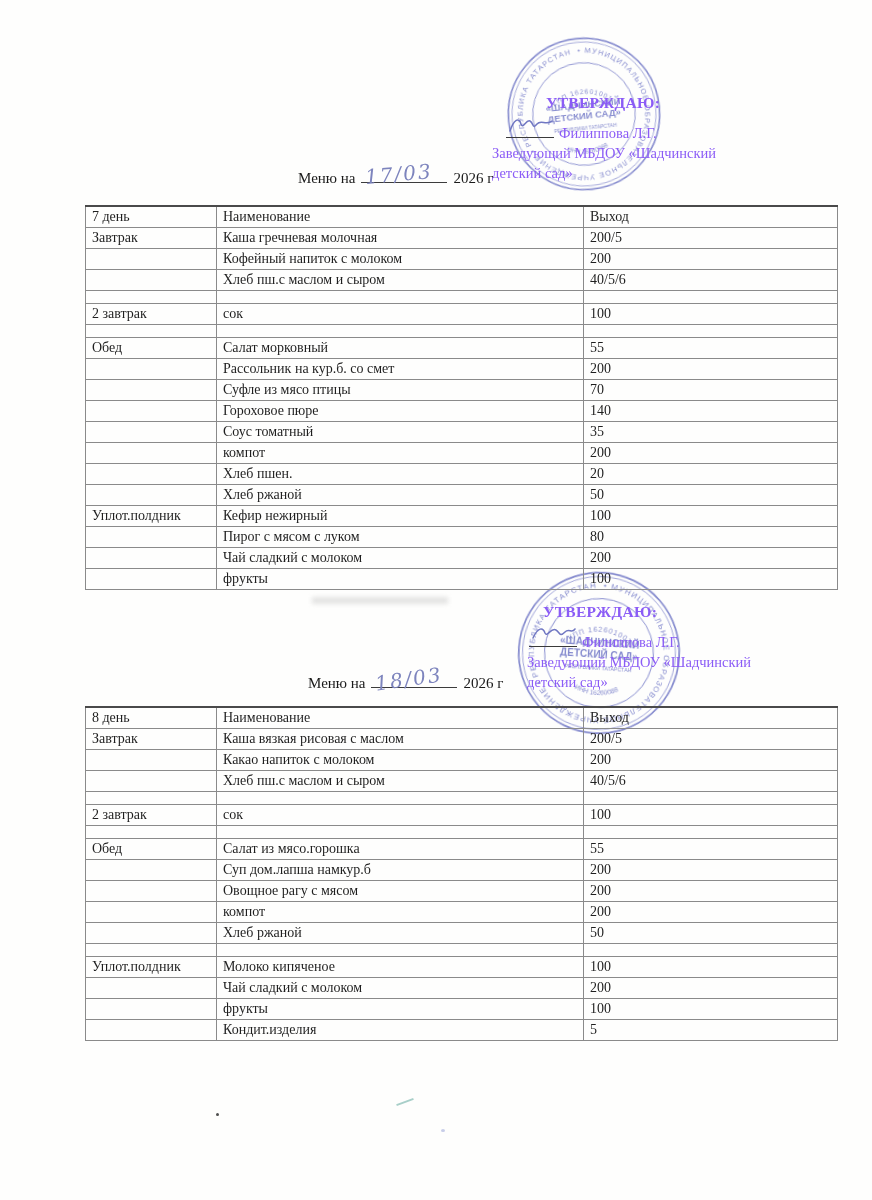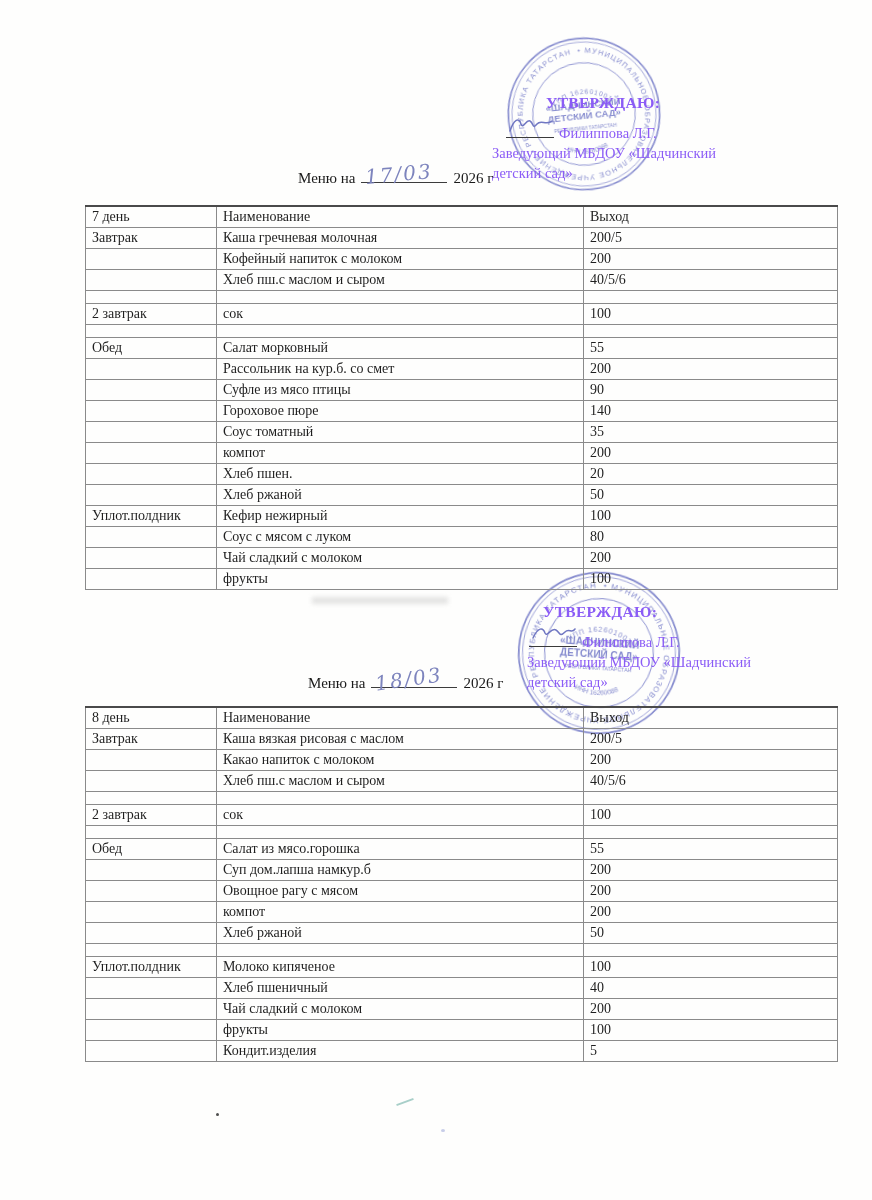--- a/index.html
+++ b/index.html
@@ -132,21 +132,21 @@
           <td class="c2">55</td>
         </tr>
         <tr>
           <td class="c0"></td>
           <td class="c1">Рассольник на кур.б. со смет</td>
           <td class="c2">200</td>
         </tr>
         <tr>
           <td class="c0"></td>
           <td class="c1">Суфле из мясо птицы</td>
-          <td class="c2">90</td>
+          <td class="c2">70</td>
         </tr>
         <tr>
           <td class="c0"></td>
           <td class="c1">Гороховое пюре</td>
           <td class="c2">140</td>
         </tr>
         <tr>
           <td class="c0"></td>
           <td class="c1">Соус томатный</td>
           <td class="c2">35</td>
@@ -166,21 +166,21 @@
           <td class="c1">Хлеб ржаной</td>
           <td class="c2">50</td>
         </tr>
         <tr>
           <td class="c0">Уплот.полдник</td>
           <td class="c1">Кефир нежирный</td>
           <td class="c2">100</td>
         </tr>
         <tr>
           <td class="c0"></td>
-          <td class="c1">Соус с мясом с луком</td>
+          <td class="c1">Пирог с мясом с луком</td>
           <td class="c2">80</td>
         </tr>
         <tr>
           <td class="c0"></td>
           <td class="c1">Чай сладкий с молоком</td>
           <td class="c2">200</td>
         </tr>
         <tr>
           <td class="c0"></td>
           <td class="c1">фрукты</td>
@@ -298,25 +298,20 @@
           <td class="c1"></td>
           <td class="c2"></td>
         </tr>
         <tr>
           <td class="c0">Уплот.полдник</td>
           <td class="c1">Молоко кипяченое</td>
           <td class="c2">100</td>
         </tr>
         <tr>
           <td class="c0"></td>
-          <td class="c1">Хлеб пшеничный</td>
-          <td class="c2">40</td>
-        </tr>
-        <tr>
-          <td class="c0"></td>
           <td class="c1">Чай сладкий с молоком</td>
           <td class="c2">200</td>
         </tr>
         <tr>
           <td class="c0"></td>
           <td class="c1">фрукты</td>
           <td class="c2">100</td>
         </tr>
         <tr>
           <td class="c0"></td>

